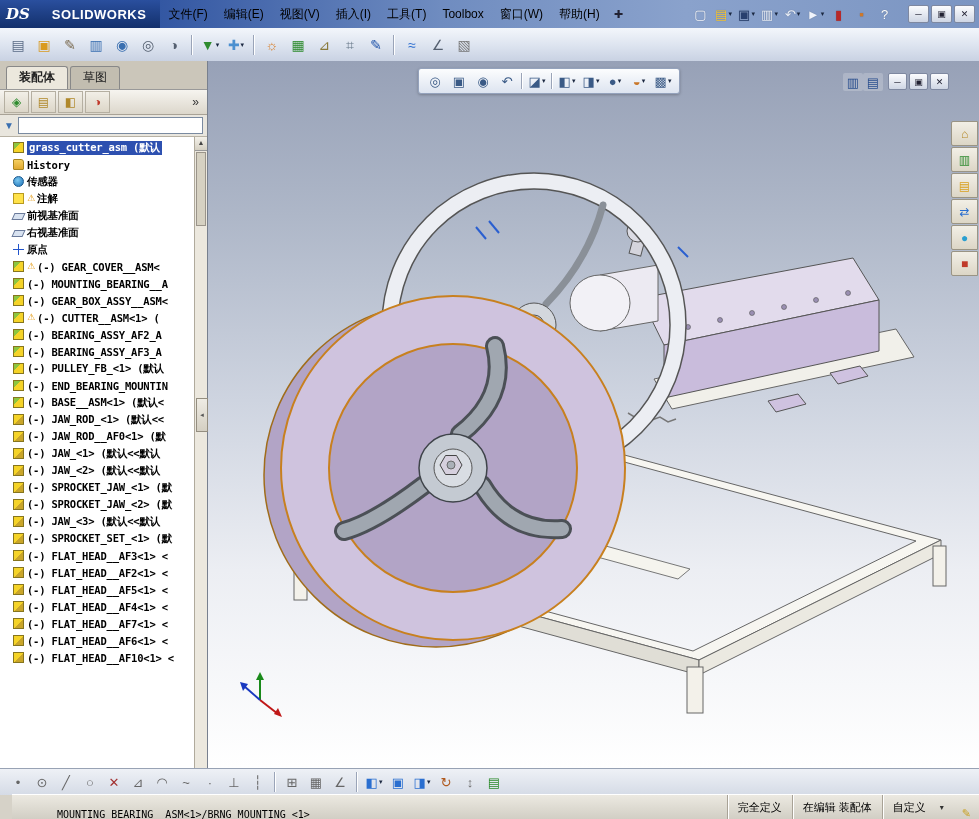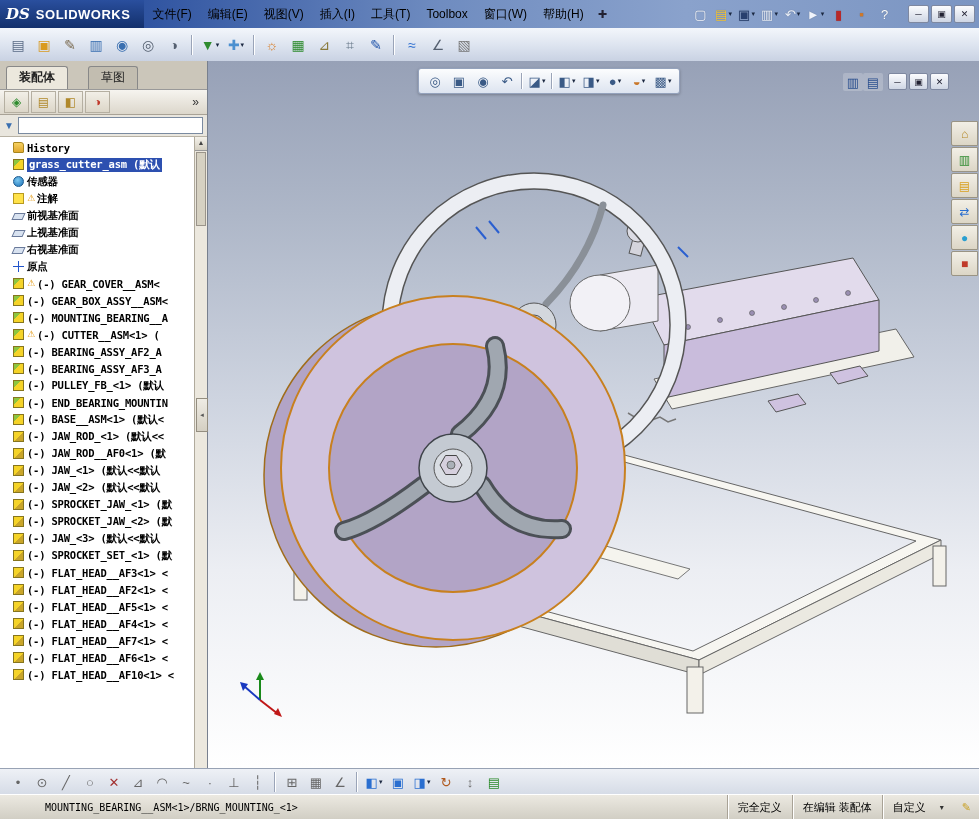--- a/index.html
+++ b/index.html
@@ -4,21 +4,21 @@
 <style>
   html,body{margin:0;padding:0;}
   body{width:979px;height:819px;position:relative;overflow:hidden;
        font-family:"Liberation Sans","DejaVu Sans",sans-serif;background:#d6d2c8;
        -webkit-font-smoothing:antialiased;}
   
   #titlebar{position:absolute;top:0;left:0;right:0;height:28px;display:flex;align-items:center;
     background:linear-gradient(to right,#142f66 0,#2a4f9e 12%,#6f8cc0 45%,#8aa2cc 70%,#7b95c2 100%);}
   .logo{height:28px;display:flex;align-items:center;padding:0 14px 0 6px;color:#fff;
     background:linear-gradient(#2a4f9e,#13306c);}
-  .logo .mark{font-style:italic;font-weight:bold;font-size:15px;margin-right:6px;font-family:"DejaVu Serif",serif;}
+  .logo .mark{font-style:italic;font-weight:bold;font-size:15px;margin-right:22px;font-family:"DejaVu Serif",serif;}
   .logo .word{font-weight:bold;font-size:13px;letter-spacing:.5px;text-align:right;}
   .menus{display:flex;height:100%;}
   .menu-item{font-size:12px;color:#000;padding:0 8px;line-height:28px;cursor:default;}
   .pin{font-size:11px;color:#223;margin:0 6px;}
   .qicons{display:flex;align-items:center;margin-left:auto;}
   .tbi{width:23px;height:22px;display:inline-flex;align-items:center;justify-content:center;
        border-radius:2px;cursor:default;position:relative;}
   .tbi .g{font-size:13px;line-height:1;}
   .tbi.dd::after{content:"▾";font-size:7px;color:#1a2740;margin-left:1px;}
   #titlebar .tbi .g{text-shadow:0 0 1px rgba(0,0,0,.35);}
@@ -31,21 +31,21 @@
     padding-left:5px;background:linear-gradient(#f3f6fb,#dce3ef 55%,#c9d2e3);
     border-bottom:1px solid #96a0b4;}
   #toolbar2 .tbi{width:26px;height:26px;}
   #toolbar2 .tbi .g{font-size:14px;}
   .sep{display:inline-block;width:1px;height:20px;background:#9aa4b8;border-right:1px solid #fff;margin:0 4px;}
   
   #content{position:absolute;top:61px;left:0;right:0;height:707px;display:flex;}
   
   #panel{width:207px;flex:none;display:flex;flex-direction:column;background:#d9d5cb;
          border-right:1px solid #78808e;}
-  .tabs{height:25px;background:#cbc6ba;display:flex;align-items:flex-end;padding:3px 0 0 6px;gap:20px;
+  .tabs{height:25px;background:#cbc6ba;display:flex;align-items:flex-end;padding:3px 0 0 6px;gap:2px;
         border-bottom:1px solid #999;}
   .tab{font-size:12px;padding:2px 12px 3px;border:1px solid #888;border-bottom:none;
        border-radius:3px 3px 0 0;background:#c2bdb0;color:#222;cursor:default;}
   .tab.active{background:#ece8dd;font-weight:bold;}
   .phead{height:24px;background:linear-gradient(#f6f4ef,#dcd7cb);display:flex;align-items:center;
          padding:0 4px;border-bottom:1px solid #a8a296;}
   .pth{width:23px;height:20px;margin-right:2px;border:1px solid #b5afa1;background:linear-gradient(#f2efe7,#dcd6c8);
        display:flex;align-items:center;justify-content:center;font-size:12px;}
   .chev{margin-left:auto;font-size:12px;color:#333;padding:0 4px;}
   .frow{height:21px;background:#e9e6de;display:flex;align-items:center;gap:4px;padding:0 4px;
@@ -91,21 +91,21 @@
   #taskpane{position:absolute;top:60px;right:1px;width:27px;display:flex;flex-direction:column;z-index:5;}
   .tpi{height:23px;margin-bottom:1px;background:linear-gradient(#f2efe6,#dcd6c6);border:1px solid #9a9484;
        display:flex;align-items:center;justify-content:center;font-size:12px;border-radius:2px 0 0 2px;}
   #triad{position:absolute;left:24px;bottom:46px;}
   #model{position:absolute;inset:0;}
   
   #btoolbar{position:absolute;top:768px;left:0;right:0;height:26px;display:flex;align-items:center;
     padding-left:6px;background:linear-gradient(#eef1f6,#d5dbe6);border-top:1px solid #98a2b4;}
   #btoolbar .tbi{width:24px;height:22px;}
   
-  #statusbar{position:absolute;top:794px;left:0;right:0;height:25px;display:flex;align-items:center;
+  #statusbar{position:absolute;top:794px;left:12px;right:0;height:25px;display:flex;align-items:flex-end;
     background:linear-gradient(#ece9e1,#d0cdc3);border-top:1px solid #fff;font-size:11px;color:#000;padding-left:39px;}
   .sb-path{font:10px "DejaVu Sans Mono",monospace;padding:0 6px;}
   .sb-spacer{flex:1;}
   .sb-cell{height:100%;display:flex;align-items:center;padding:0 10px;border-left:1px solid #a8a296;
            box-shadow:inset 1px 0 0 #fff;}
   .sb-cell.dd::after{content:"▾";font-size:8px;margin-left:14px;color:#333;}
   .sb-icon{font-size:11px;color:#c9a227;padding:0 8px;}
 </style>
 </head>
 <body>
@@ -252,74 +252,69 @@
     <div class="frow">
       <span class="funnel">▼</span>
       <input placeholder="" style="">
     </div>
     <div class="tree">
 
       <div class="vsb">
         <div class="up">▲</div>
         <div class="thumb"></div>
       </div>
-    <div class="trow">
+    <div class="trow selected">
+          <span class="ticon ic-asm"></span>
+
+          <span class="tlabel">grass_cutter_asm (默认</span>
+        </div>
+        <div class="trow">
           <span class="ticon ic-folder"></span>
 
           <span class="tlabel">History</span>
-        </div>
-        <div class="trow selected">
-          <span class="ticon ic-asm"></span>
-
-          <span class="tlabel">grass_cutter_asm (默认</span>
         </div>
         <div class="trow">
           <span class="ticon ic-sensor"></span>
 
           <span class="tlabel">传感器</span>
         </div>
         <div class="trow warn">
           <span class="ticon ic-ann"></span>
           <span class="twarn">⚠</span>
           <span class="tlabel">注解</span>
         </div>
         <div class="trow">
           <span class="ticon ic-plane"></span>
 
           <span class="tlabel">前视基准面</span>
         </div>
         <div class="trow">
           <span class="ticon ic-plane"></span>
 
-          <span class="tlabel">上视基准面</span>
-        </div>
-        <div class="trow">
-          <span class="ticon ic-plane"></span>
-
           <span class="tlabel">右视基准面</span>
         </div>
         <div class="trow">
           <span class="ticon ic-origin"></span>
 
           <span class="tlabel">原点</span>
         </div>
         <div class="trow warn">
           <span class="ticon ic-asm"></span>
           <span class="twarn">⚠</span>
           <span class="tlabel">(-) GEAR_COVER__ASM&lt;</span>
         </div>
         <div class="trow">
           <span class="ticon ic-asm"></span>
 
+          <span class="tlabel">(-) MOUNTING_BEARING__A</span>
+        </div>
+        <div class="trow">
+          <span class="ticon ic-asm"></span>
+
           <span class="tlabel">(-) GEAR_BOX_ASSY__ASM&lt;</span>
-        </div>
-        <div class="trow">
-          <span class="ticon ic-asm"></span>
-
-          <span class="tlabel">(-) MOUNTING_BEARING__A</span>
         </div>
         <div class="trow warn">
           <span class="ticon ic-asm"></span>
           <span class="twarn">⚠</span>
           <span class="tlabel">(-) CUTTER__ASM&lt;1&gt; (</span>
         </div>
         <div class="trow">
           <span class="ticon ic-asm"></span>
 
           <span class="tlabel">(-) BEARING_ASSY_AF2_A</span>

